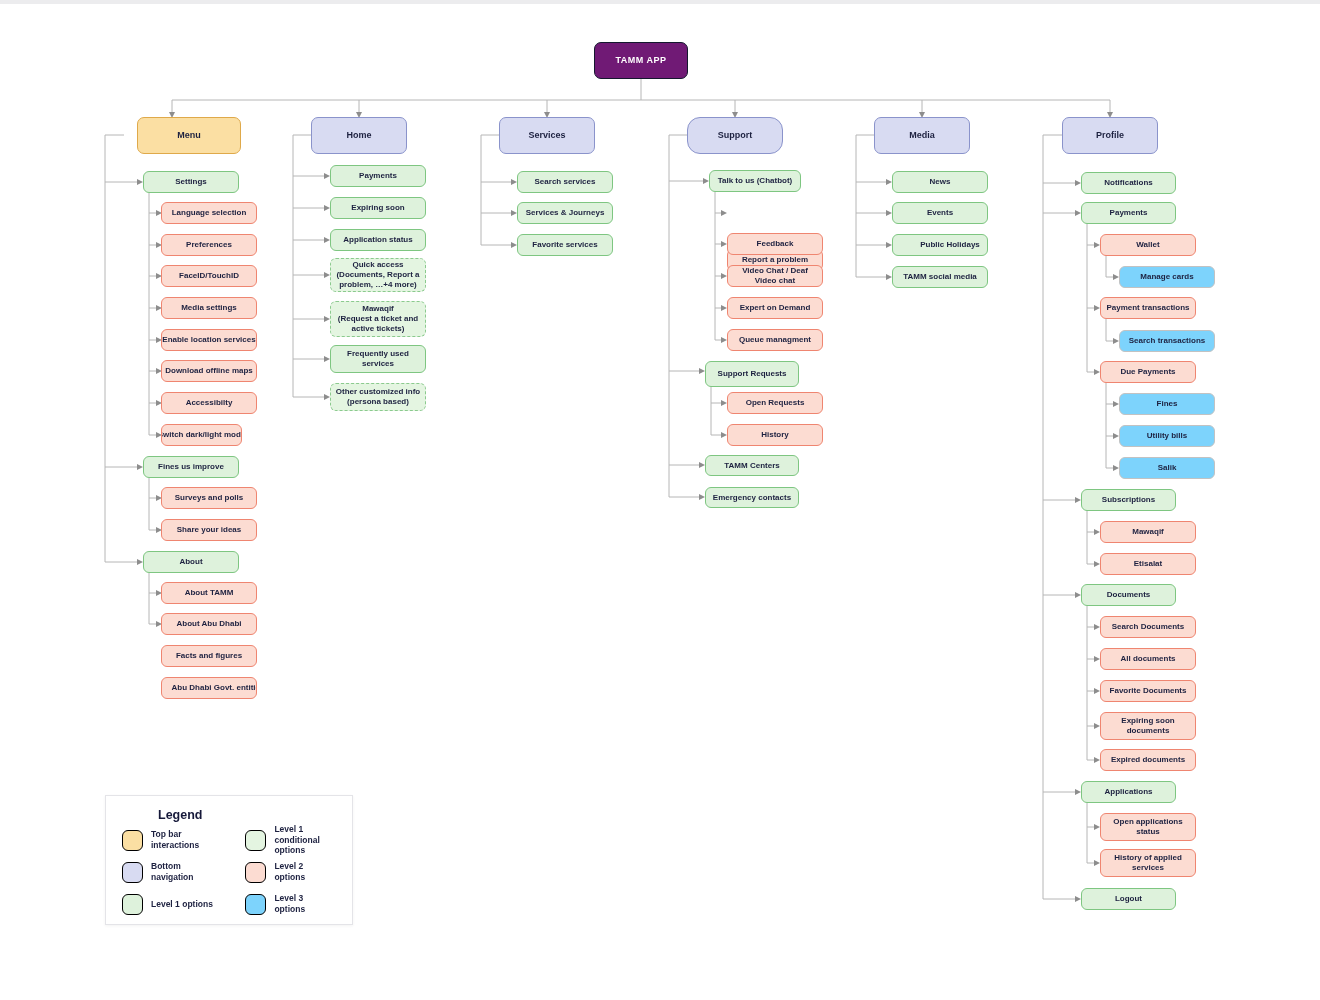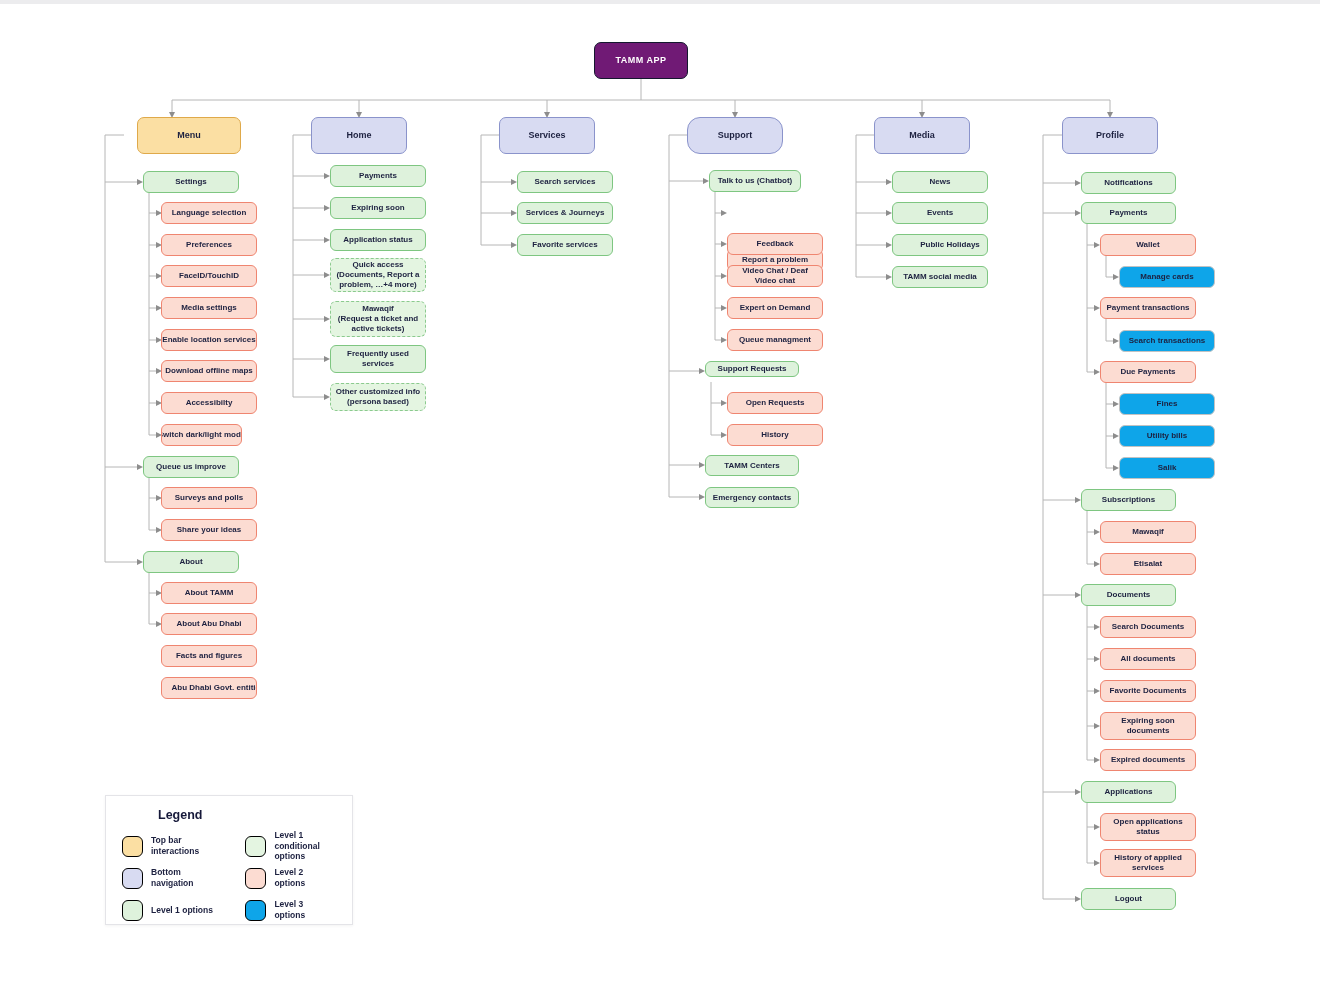--- a/index.html
+++ b/index.html
@@ -15,25 +15,25 @@
         text-align:center;border-radius:6px;border:1.5px solid;color:#1d2140;
         font-size:8px;font-weight:bold;line-height:1.25;white-space:nowrap;overflow:hidden;padding:0 2px;}
   .multi{white-space:pre-line;}
   .cat{font-size:9px;border-radius:7px;}
   .root{background:#701a75;border-color:#14182e;color:#ffffff;font-size:9px;letter-spacing:.5px;border-radius:7px;}
   .topbar{background:#fbdfa3;border-color:#dfa94a;}
   .bottomnav{background:#d8dbf2;border-color:#8a93cb;}
   .l1{background:#def2dc;border-color:#7ec681;}
   .l1c{background:#e4f5e1;border-color:#8bca8e;border-style:dashed;}
   .l2{background:#fcdcd2;border-color:#ef8570;}
-  .l3{background:#0ea5e9;border-color:#c2c2c2;}
+  .l3{background:#7dd3fc;border-color:#c2c2c2;}
   .legend{position:absolute;left:105px;top:795px;width:248px;height:130px;background:#fff;
           border:1px solid #e4e4e8;box-shadow:0 1px 3px rgba(0,0,0,.05);box-sizing:border-box;
           padding:12px 16px;}
-  .legend-title{font-size:12.5px;font-weight:bold;color:#16193a;margin-bottom:8px;padding-left:36px;}
+  .legend-title{font-size:12.5px;font-weight:bold;color:#16193a;margin-bottom:2px;padding-left:36px;}
   .legend-grid{display:grid;grid-template-rows:repeat(3,32px);grid-auto-flow:column;column-gap:30px;align-items:center;}
   .legend-item{display:flex;align-items:center;gap:8px;}
   .swatch{width:21px;height:21px;border-radius:6px;border:1.5px solid;box-sizing:border-box;flex:none;}
   .legend-label{font-size:8.5px;font-weight:bold;color:#1d2140;white-space:pre-line;line-height:1.25;}
 </style>
 </head>
 <body>
 
 <div class="top-edge"></div>
 
@@ -207,21 +207,21 @@
     <div class="node bottomnav cat" style="left: 1062px; top: 117px; width: 96px; height: 37px;">Profile</div>
     <div class="node l1" style="left: 143px; top: 171px; width: 96px; height: 22px;">Settings</div>
     <div class="node l2" style="left: 161px; top: 202px; width: 96px; height: 22px;">Language selection</div>
     <div class="node l2" style="left: 161px; top: 234px; width: 96px; height: 22px;">Preferences</div>
     <div class="node l2" style="left: 161px; top: 265px; width: 96px; height: 22px;">FaceID/TouchID</div>
     <div class="node l2" style="left: 161px; top: 297px; width: 96px; height: 22px;">Media settings</div>
     <div class="node l2" style="left: 161px; top: 329px; width: 96px; height: 22px;">Enable location services</div>
     <div class="node l2" style="left: 161px; top: 360px; width: 96px; height: 22px;">Download offline maps</div>
     <div class="node l2" style="left: 161px; top: 392px; width: 96px; height: 22px;">Accessibilty</div>
     <div class="node l2" style="left: 161px; top: 424px; width: 81px; height: 22px;">Switch dark/light mode</div>
-    <div class="node l1" style="left: 143px; top: 456px; width: 96px; height: 22px;">Queue us improve</div>
+    <div class="node l1" style="left: 143px; top: 456px; width: 96px; height: 22px;">Fines us improve</div>
     <div class="node l2" style="left: 161px; top: 487px; width: 96px; height: 22px;">Surveys and polls</div>
     <div class="node l2" style="left: 161px; top: 519px; width: 96px; height: 22px;">Share your ideas</div>
     <div class="node l1" style="left: 143px; top: 551px; width: 96px; height: 22px;">About</div>
     <div class="node l2" style="left: 161px; top: 582px; width: 96px; height: 22px;">About TAMM</div>
     <div class="node l2" style="left: 161px; top: 613px; width: 96px; height: 22px;">About Abu Dhabi</div>
     <div class="node l2" style="left: 161px; top: 645px; width: 96px; height: 22px;">Facts and figures</div>
     <div class="node l2" style="left: 161px; top: 677px; width: 96px; height: 22px; padding-left: 20px;">Abu Dhabi Govt. entities</div>
     <div class="node l1" style="left: 330px; top: 165px; width: 96px; height: 22px;">Payments</div>
     <div class="node l1" style="left: 330px; top: 197px; width: 96px; height: 22px;">Expiring soon</div>
     <div class="node l1" style="left: 330px; top: 229px; width: 96px; height: 22px;">Application status</div>
@@ -238,21 +238,21 @@
     <div class="node l1" style="left: 517px; top: 171px; width: 96px; height: 22px;">Search services</div>
     <div class="node l1" style="left: 517px; top: 202px; width: 96px; height: 22px;">Services &amp; Journeys</div>
     <div class="node l1" style="left: 517px; top: 234px; width: 96px; height: 22px;">Favorite services</div>
     <div class="node l1" style="left: 709px; top: 170px; width: 92px; height: 22px;">Talk to us (Chatbot)</div>
     <div class="node l2" style="left: 727px; top: 202px; width: 96px; height: 22px; margin-top: 47px;">Report a problem</div>
     <div class="node l2" style="left: 727px; top: 233px; width: 96px; height: 22px;">Feedback</div>
     <div class="node l2 multi" style="left: 727px; top: 265px; width: 96px; height: 22px;">Video Chat / Deaf
 Video chat</div>
     <div class="node l2" style="left: 727px; top: 297px; width: 96px; height: 22px;">Expert on Demand</div>
     <div class="node l2" style="left: 727px; top: 329px; width: 96px; height: 22px;">Queue managment</div>
-    <div class="node l1" style="left: 705px; top: 361px; width: 94px; height: 16px;">Support Requests</div>
+    <div class="node l1" style="left: 705px; top: 361px; width: 94px; height: 26px;">Support Requests</div>
     <div class="node l2" style="left: 727px; top: 392px; width: 96px; height: 22px;">Open Requests</div>
     <div class="node l2" style="left: 727px; top: 424px; width: 96px; height: 22px;">History</div>
     <div class="node l1" style="left: 705px; top: 455px; width: 94px; height: 21px;">TAMM Centers</div>
     <div class="node l1" style="left: 705px; top: 487px; width: 94px; height: 21px;">Emergency contacts</div>
     <div class="node l1" style="left: 892px; top: 171px; width: 96px; height: 22px;">News</div>
     <div class="node l1" style="left: 892px; top: 202px; width: 96px; height: 22px;">Events</div>
     <div class="node l1" style="left: 892px; top: 234px; width: 96px; height: 22px; padding-left: 22px;">Public Holidays</div>
     <div class="node l1" style="left: 892px; top: 266px; width: 96px; height: 22px;">TAMM social media</div>
     <div class="node l1" style="left: 1081px; top: 172px; width: 95px; height: 22px;">Notifications</div>
     <div class="node l1" style="left: 1081px; top: 202px; width: 95px; height: 22px;">Payments</div>

